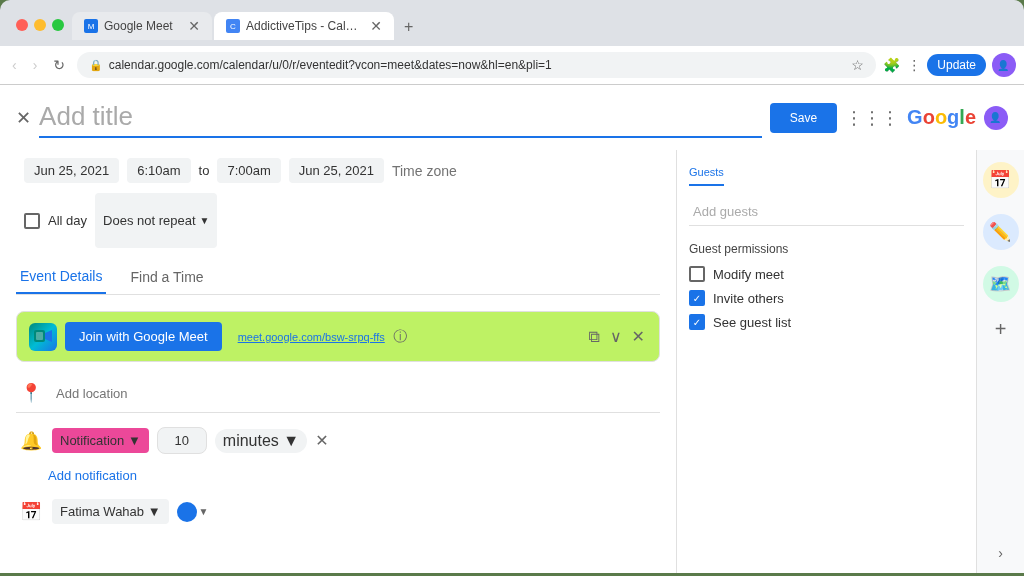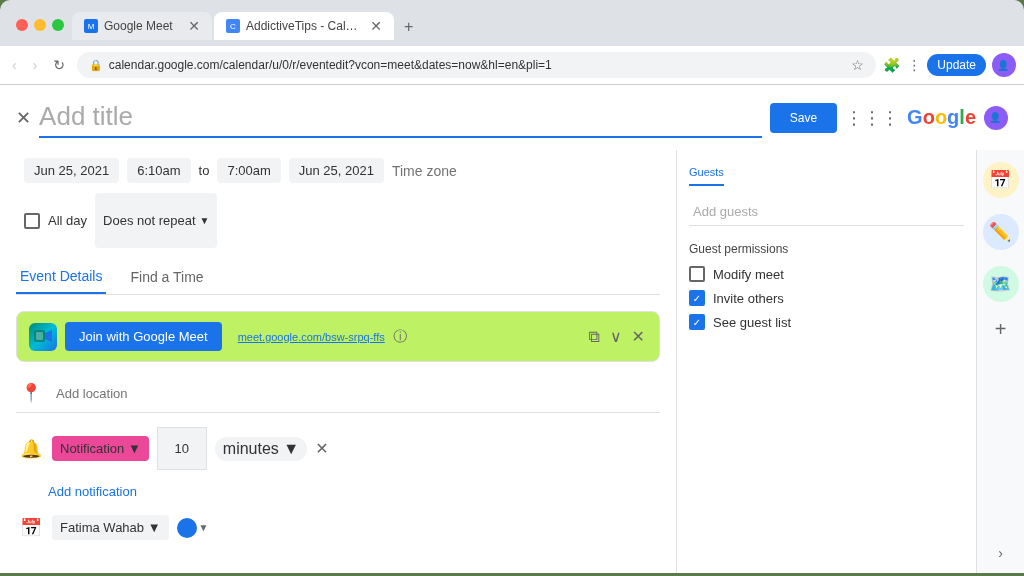--- a/index.html
+++ b/index.html
@@ -75,21 +75,21 @@
     .meet-action-btn { background: none; border: none; font-size: 16px; color: #666; cursor: pointer; padding: 2px; }
 
     
     .location-row { display: flex; align-items: center; gap: 12px; padding: 8px 4px; border-bottom: 1px solid #e0e0e0; margin-bottom: 8px; }
     .row-icon { font-size: 18px; color: #666; width: 24px; text-align: center; }
     .location-input { flex: 1; border: none; outline: none; font-size: 13px; color: #aaa; background: transparent; }
 
     
     .notif-row { display: flex; align-items: center; gap: 8px; padding: 6px 4px; margin-bottom: 4px; }
     .notif-select { background: #ec4899; border: none; border-radius: 4px; padding: 5px 8px; font-size: 13px; color: #333; cursor: pointer; }
-    .notif-number { background: #f1f3f4; border: 1px solid #e0e0e0; border-radius: 0; padding: 13px 8px; font-size: 13px; color: #333; width: 50px; text-align: center; }
+    .notif-number { background: #f1f3f4; border: 1px solid #e0e0e0; border-radius: 8px; padding: 5px 8px; font-size: 13px; color: #333; width: 50px; text-align: center; }
     .notif-unit { background: #f1f3f4; border: none; border-radius: 12px; padding: 3px 8px; font-size: 16px; color: #333; cursor: pointer; }
     .notif-clear { background: none; border: none; font-size: 16px; color: #666; cursor: pointer; }
 
     .add-notif-btn { background: none; border: none; font-size: 13px; color: #1a73e8; cursor: pointer; padding: 4px 8px 4px 32px; }
 
     
     .calendar-row { display: flex; align-items: center; gap: 8px; padding: 8px 4px; margin-top: 4px; }
     .calendar-select { background: #f1f3f4; border: none; border-radius: 4px; padding: 5px 8px; font-size: 13px; color: #333; cursor: pointer; }
     .color-circle { width: 20px; height: 20px; border-radius: 50%; background: #1a73e8; display: inline-block; cursor: pointer; }
     .color-dropdown { background: none; border: none; cursor: pointer; font-size: 10px; color: #666; }

